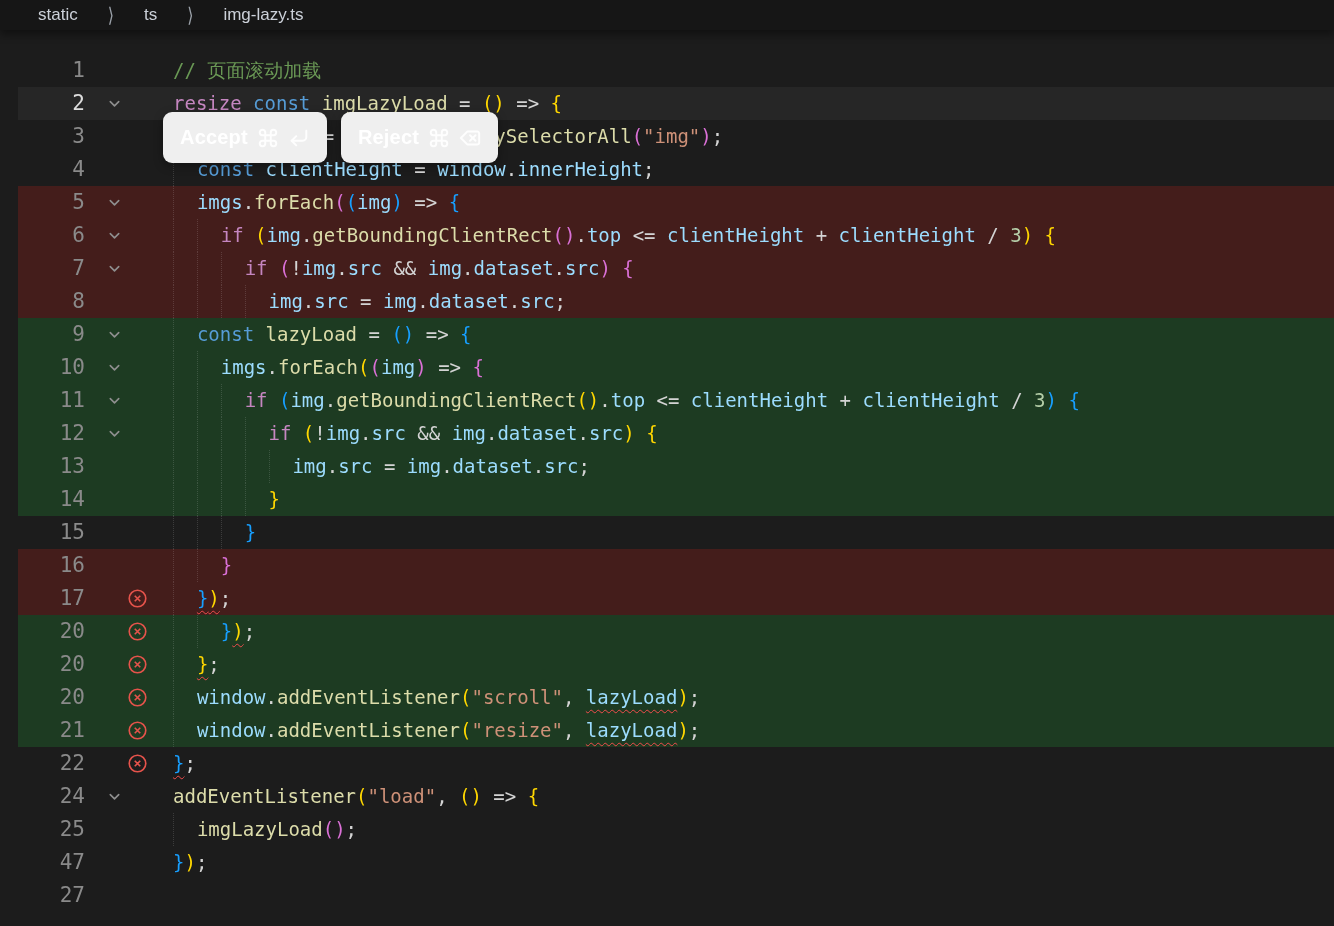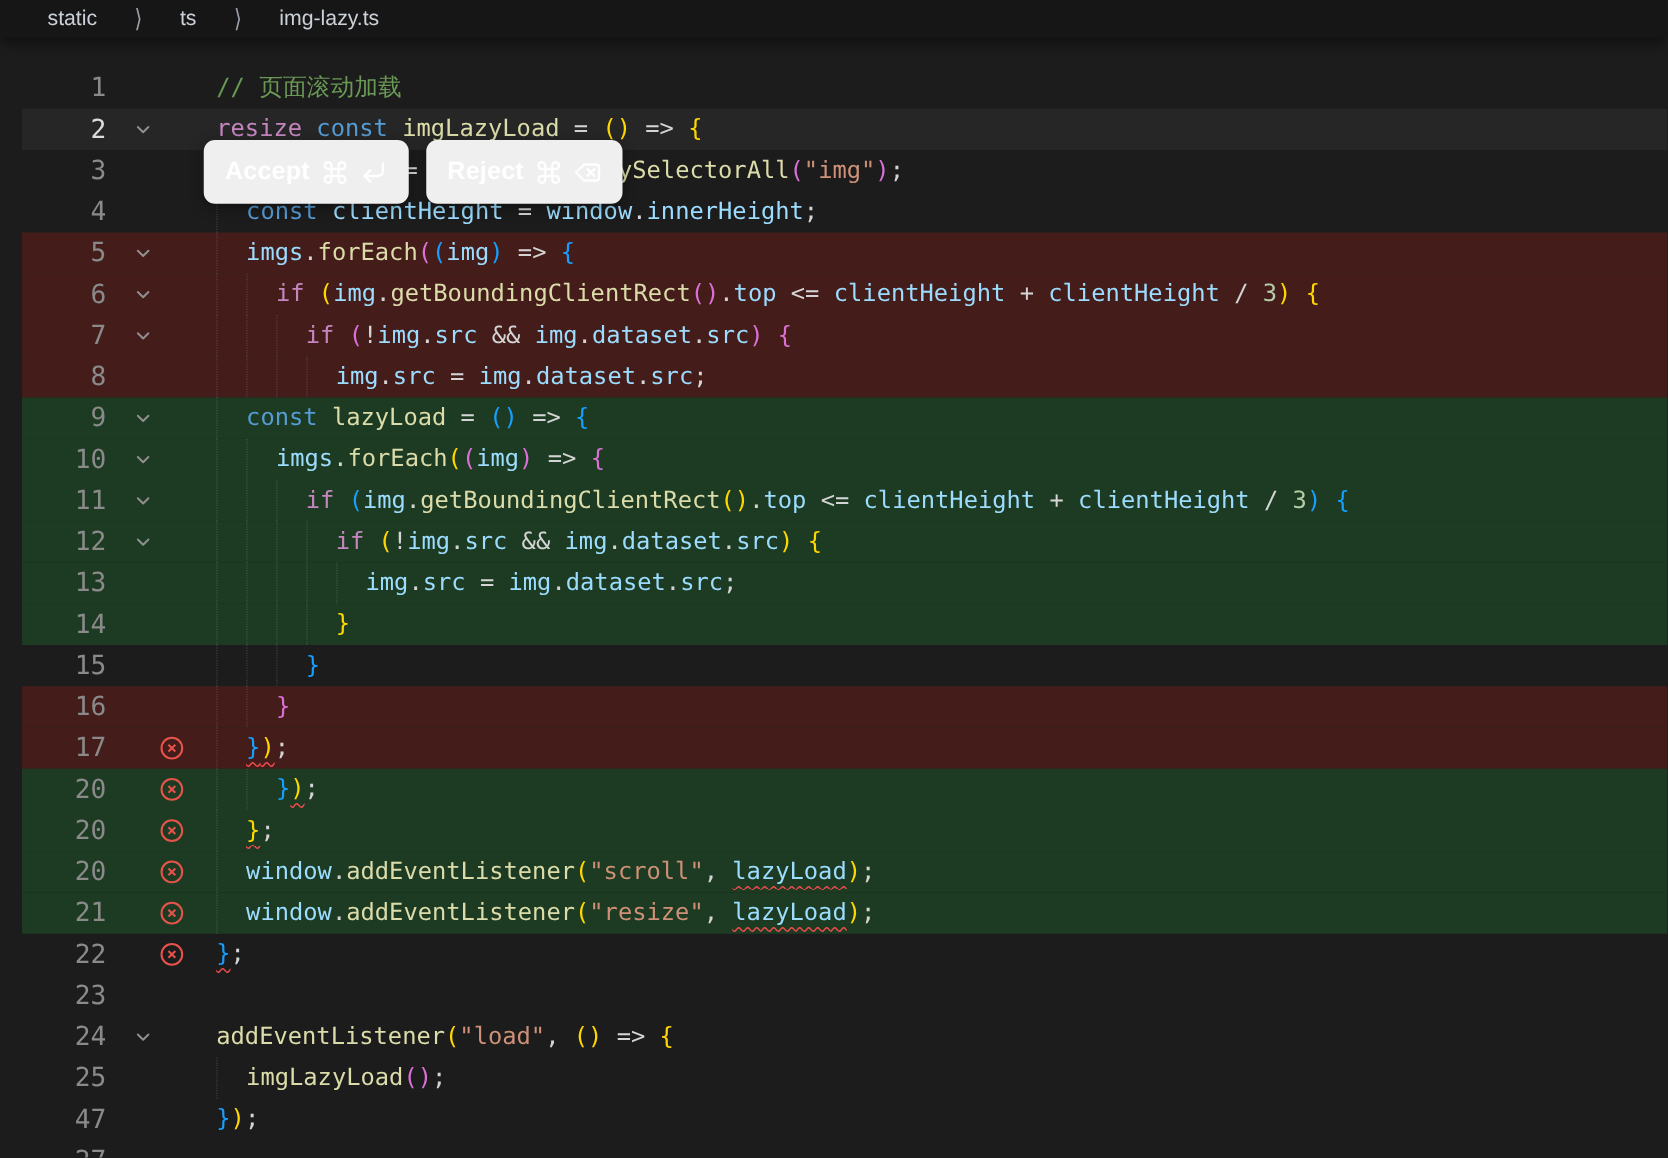--- a/index.html
+++ b/index.html
@@ -299,28 +299,20 @@
           <div class="lnum">22</div>
           <div class="foldcol"></div>
           <div class="errcol">
             <svg width="21" height="21" viewBox="0 0 16 16" fill="none" stroke="#e5534b" stroke-width="1.25">
               <circle cx="8" cy="8" r="6.3"></circle>
               <path d="M5.9 5.9 10.1 10.1 M10.1 5.9 5.9 10.1"></path>
             </svg>
           </div>
         </div>
         <div class="code"><span class="tok-b3 sq">}</span><span class="tok-pl">;</span></div>
-      </div>
-      <div class="row">
-        <div class="gutter">
-          <div class="lnum">23</div>
-          <div class="foldcol"></div>
-          <div class="errcol"></div>
-        </div>
-        <div class="code"></div>
       </div>
       <div class="row">
         <div class="gutter">
           <div class="lnum">24</div>
           <div class="foldcol">
             <svg width="15" height="15" viewBox="0 0 16 16" fill="none" stroke="#8f8f8f" stroke-width="1.7" stroke-linecap="round" stroke-linejoin="round">
               <path d="M3.5 6 8 10.5 12.5 6"></path>
             </svg>
           </div>
           <div class="errcol"></div>

